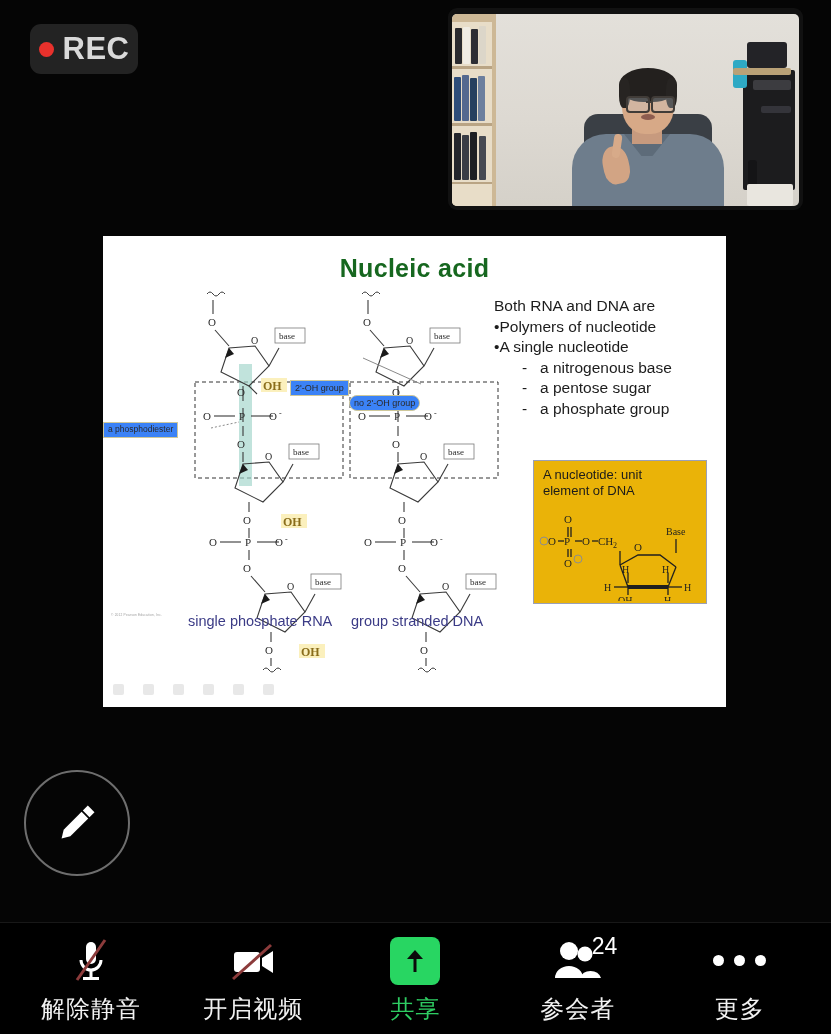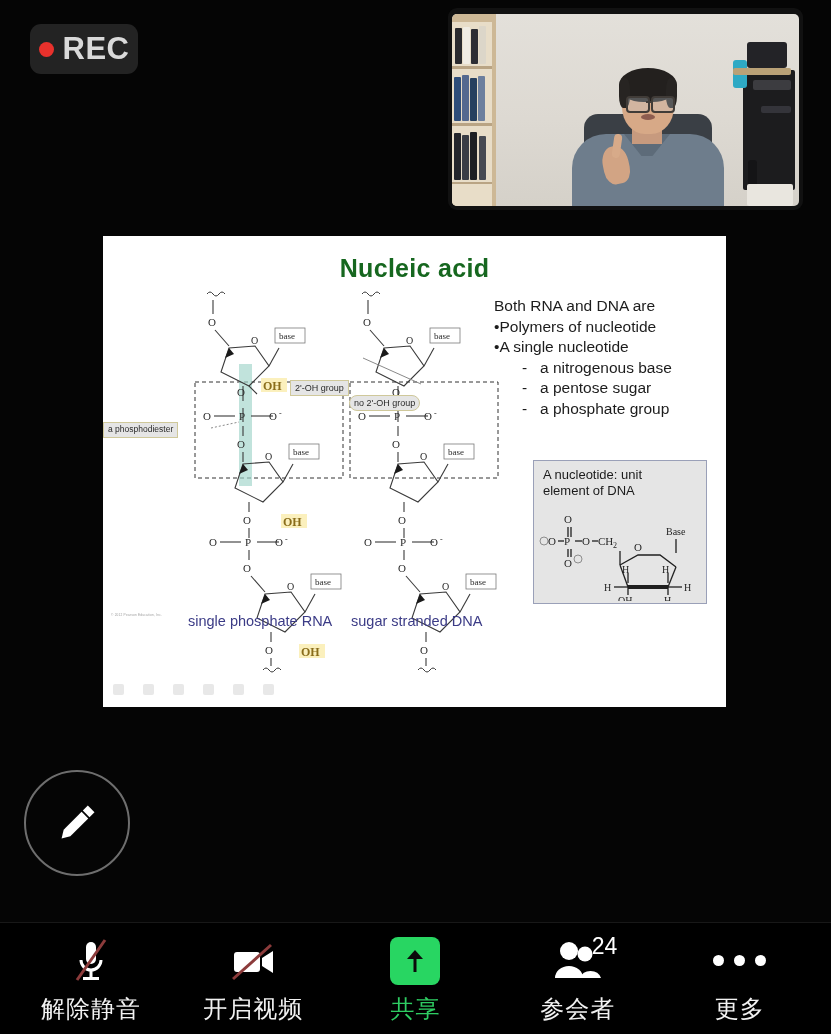--- a/index.html
+++ b/index.html
@@ -63,41 +63,41 @@
     position:absolute;left:391px;top:60px;width:232px;
     color:#1c1c1c;font-size:15.5px;line-height:1.33;
   }
   #bullets .b-l1{white-space:nowrap;}
   #bullets .b-l2{padding-left:28px;white-space:nowrap;}
   #bullets .b-l2 .dash{display:inline-block;width:18px;}
 
   
   #inset{
     position:absolute;left:430px;top:224px;width:172px;height:142px;
-    border:1px solid #9aa0b8;background:#e5e5e5;
+    border:1px solid #9aa0b8;background:#eab308;
   }
   #inset-cap{position:absolute;left:9px;top:6px;width:150px;font-size:13px;color:#1b1b1b;line-height:1.2;}
   #inset-fig{position:absolute;left:0;top:44px;width:172px;height:96px;}
 
   
   .sscap{position:absolute;font-size:14.5px;color:#3b3b86;white-space:nowrap;}
   #cap-rna{left:85px;top:377px;}
   #cap-dna{left:248px;top:377px;}
   #copyright{position:absolute;left:8px;top:377px;font-size:3.2px;color:#9b9b9b;letter-spacing:.2px;}
 
   
   #ghost-bar{position:absolute;left:10px;top:445px;width:190px;height:16px;display:flex;gap:19px;align-items:center;opacity:.20;}
   .ghost-ic{width:11px;height:11px;background:#8e8e8e;border-radius:2px;}
 
   
   #mol{position:absolute;left:0;top:0;width:623px;height:471px;}
 
   
   .callout{
-    position:absolute;background:#e5e5e5;border:1px solid #cfc89a;
+    position:absolute;background:#3b82f6;border:1px solid #cfc89a;
     font-size:9px;color:#2a2a2a;padding:2px 4px;white-space:nowrap;line-height:1.15;
   }
   #co-phospho{left:0;top:186px;font-size:8.5px;}
   #co-2oh{left:187px;top:144px;}
   #co-no2oh{left:246px;top:159px;border-radius:8px;}
 
   
   #annotate-btn{
     position:absolute;left:24px;top:770px;width:102px;height:102px;
     border:2px solid #6e6e6e;border-radius:50%;
@@ -382,21 +382,21 @@
         <text x="150" y="86" font-size="10" fill="#1f1f1f" stroke="none">H</text>
         <path d="M94 82 L94 90"></path>
         <text x="84" y="99" font-size="10" fill="#1f1f1f" stroke="none">OH</text>
         <path d="M134 82 L134 90"></path>
         <text x="130" y="99" font-size="10" fill="#1f1f1f" stroke="none">H</text>
       </g>
     </svg>
   </div>
 
   <div class="sscap" id="cap-rna">single phosphate RNA</div>
-  <div class="sscap" id="cap-dna">sugar stranded DNA</div>
+  <div class="sscap" id="cap-dna">group stranded DNA</div>
   <div id="copyright">© 2012 Pearson Education, Inc.</div>
 
   <div id="ghost-bar">
     <span class="ghost-ic"></span>
     <span class="ghost-ic"></span>
     <span class="ghost-ic"></span>
     <span class="ghost-ic"></span>
     <span class="ghost-ic"></span>
     <span class="ghost-ic"></span>
   </div>

